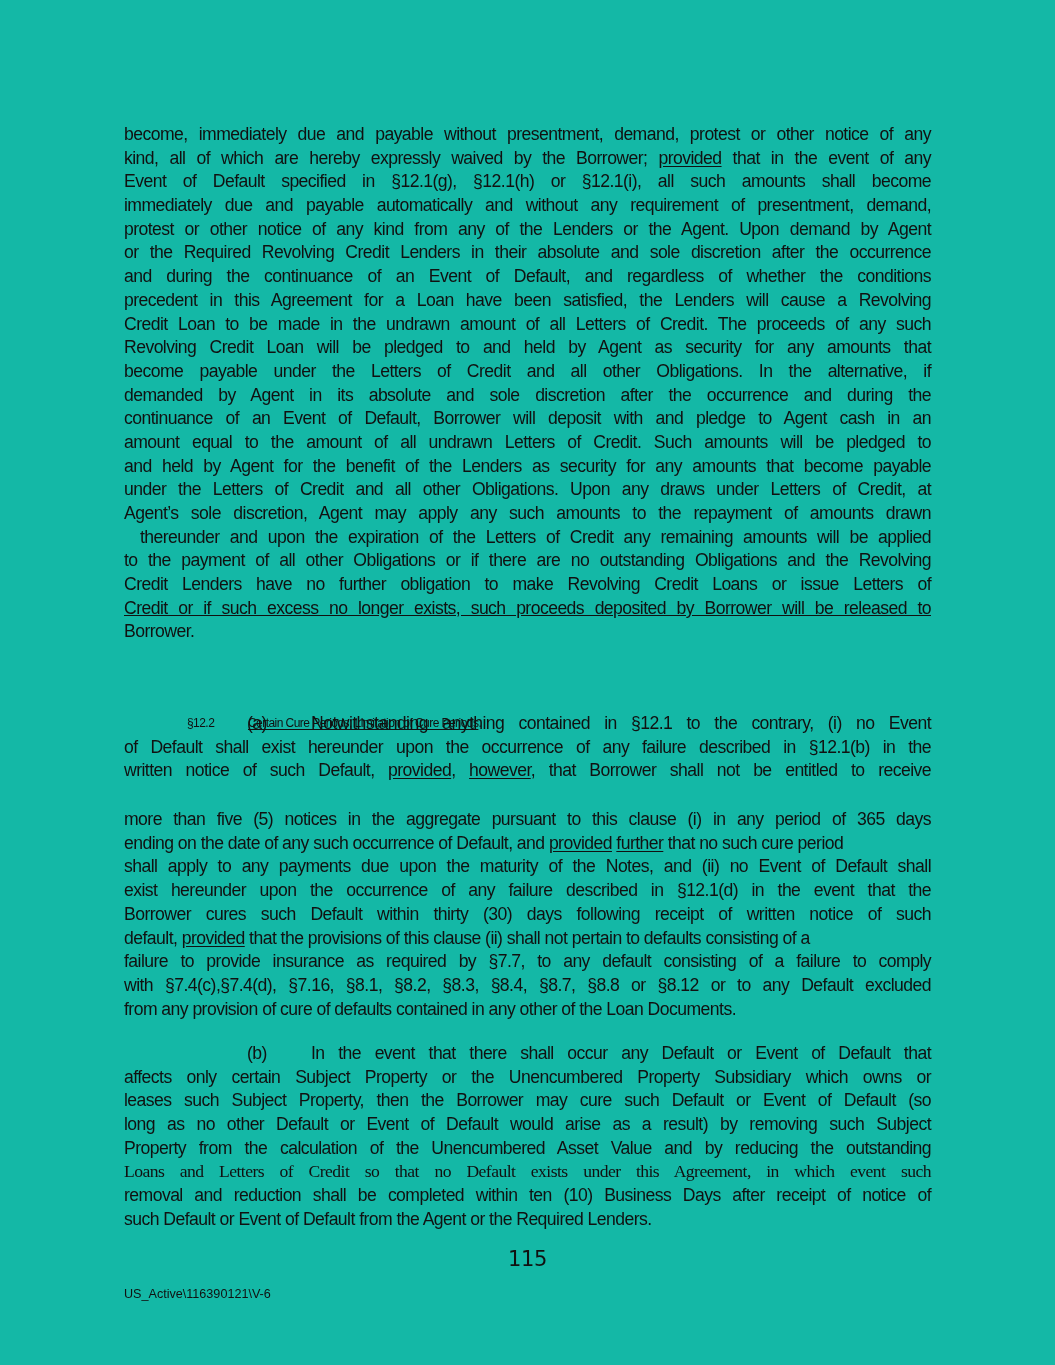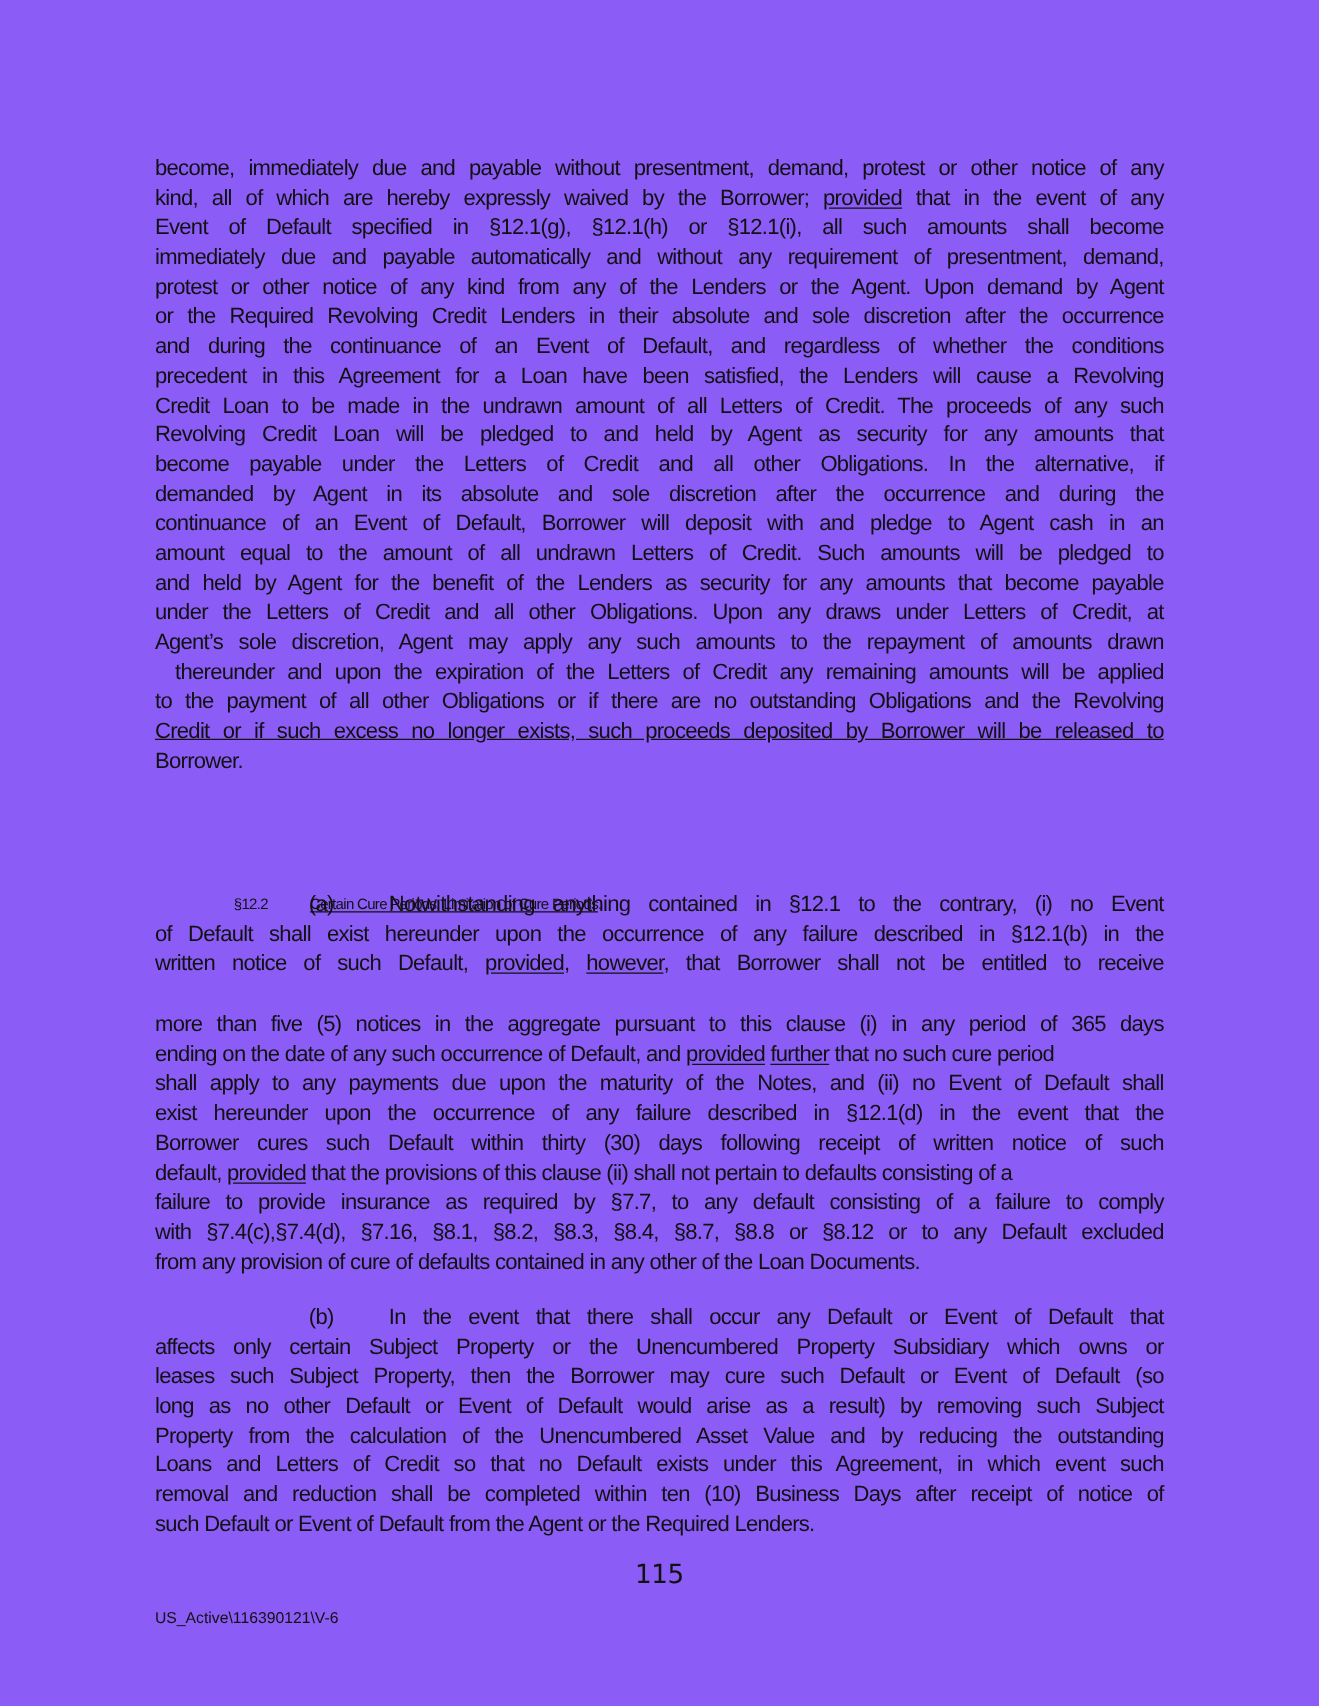--- a/index.html
+++ b/index.html
@@ -1,18 +1,18 @@
 <!DOCTYPE html>
 <html><head>
 <meta charset="utf-8">
 <style>
   html, body { margin: 0; padding: 0; background: #ffffff; }
   body { width: 1055px; height: 1365px; position: relative; overflow: hidden; }
   .page {
-    position: absolute; left: 0; top: 0; width: 1055px; height: 1365px; background: #8b5cf6;
+    position: absolute; left: 0; top: 0; width: 1055px; height: 1365px; background: #14b8a6;
     color: #111111;
     font-family: "Liberation Sans", sans-serif;
   }
   .para {
     position: absolute; left: 124px; width: 807px;
   }
   .line {
     display: block;
     height: 23.7px;
     line-height: 23.7px;
@@ -63,20 +63,21 @@
       <span class="line" style="display: block;"><span style="white-space: nowrap; word-spacing: 0px;">Revolving Credit Loan will be pledged to and held by Agent as security for any amounts that</span></span>
       <span class="line" style="display: block;"><span style="white-space: nowrap; word-spacing: 0px;">become payable under the Letters of Credit and all other Obligations.  In the alternative, if</span></span>
       <span class="line" style="display: block;"><span style="white-space: nowrap; word-spacing: 0px;">demanded by Agent in its absolute and sole discretion after the occurrence and during the</span></span>
       <span class="line" style="display: block;"><span style="white-space: nowrap; word-spacing: 0px;">continuance of an Event of Default, Borrower will deposit with and pledge to Agent cash in an</span></span>
       <span class="line" style="display: block;"><span style="white-space: nowrap; word-spacing: 0px;">amount equal to the amount of all undrawn Letters of Credit.  Such amounts will be pledged to</span></span>
       <span class="line" style="display: block;"><span style="white-space: nowrap; word-spacing: 0px;">and held by Agent for the benefit of the Lenders as security for any amounts that become payable</span></span>
       <span class="line" style="display: block;"><span style="white-space: nowrap; word-spacing: 0px;">under the Letters of Credit and all other Obligations.  Upon any draws under Letters of Credit, at</span></span>
       <span class="line" style="display: block;"><span style="white-space: nowrap; word-spacing: 0px;">Agent’s sole discretion, Agent may apply any such amounts to the repayment of amounts drawn</span></span>
       <span class="line" style="display: block; margin-left: 16px;"><span style="white-space: nowrap; word-spacing: 0px;">thereunder and upon the expiration of the Letters of Credit any remaining amounts will be applied</span></span>
       <span class="line" style="display: block;"><span style="white-space: nowrap; word-spacing: 0px;">to the payment of all other Obligations or if there are no outstanding Obligations and the Revolving</span></span>
+      <span class="line" style="display: block;"><span style="white-space: nowrap; word-spacing: 0px;">Credit Lenders have no further obligation to make Revolving Credit Loans or issue Letters of</span></span>
       <span class="line" style="display: block;"><span style="white-space: nowrap; word-spacing: 0px; text-decoration: underline;">Credit or if such excess no longer exists, such proceeds deposited by Borrower will be released to</span></span>
       <span class="line last" style="display: block;"><span style="white-space: nowrap;">Borrower.</span></span>
     </div>
 
   <div class="heading">
     <span class="num">§12.2</span><span class="u">Certain Cure Periods; Limitation of Cure Periods</span><span>.</span>
   </div>
 
   <div class="para" id="para-a" style="top:712px;">
       <span class="line" style="display: block;"><span style="white-space: nowrap; word-spacing: 0px;"><span class="indent-a"></span><span class="sub-label">(a)</span>Notwithstanding anything contained in §12.1 to the contrary, (i) no Event</span></span>
@@ -92,20 +93,20 @@
       <span class="line" style="display: block;"><span style="white-space: nowrap; word-spacing: 0px;">with §7.4(c),§7.4(d), §7.16, §8.1, §8.2, §8.3, §8.4, §8.7, §8.8 or §8.12 or to any Default excluded</span></span>
       <span class="line last" style="display: block;"><span style="white-space: nowrap;">from any provision of cure of defaults contained in any other of the Loan Documents.</span></span>
     </div>
 
   <div class="para" id="para-b" style="top:1042px;">
       <span class="line" style="display: block;"><span style="white-space: nowrap; word-spacing: 0px;"><span class="indent-a"></span><span class="sub-label">(b)</span>In the event that there shall occur any Default or Event of Default that</span></span>
       <span class="line" style="display: block;"><span style="white-space: nowrap; word-spacing: 0px;">affects only certain Subject Property or the Unencumbered Property Subsidiary which owns or</span></span>
       <span class="line" style="display: block;"><span style="white-space: nowrap; word-spacing: 0px;">leases such Subject  Property, then the Borrower may cure such Default or Event of Default (so</span></span>
       <span class="line" style="display: block;"><span style="white-space: nowrap; word-spacing: 0px;">long as no other Default or Event of Default would arise as a result) by removing such Subject</span></span>
       <span class="line" style="display: block;"><span style="white-space: nowrap; word-spacing: 0px;">Property from the calculation of the Unencumbered Asset Value and by reducing the outstanding</span></span>
-      <span class="line" style="display: block;"><span style="white-space: nowrap; word-spacing: 0px;">Loans and Letters of Credit so that no Default exists under this Agreement, in which event such</span></span>
+      <span class="line" style="display: block; font-family: Liberation Serif, serif;"><span style="white-space: nowrap; word-spacing: 0px;">Loans and Letters of Credit so that no Default exists under this Agreement, in which event such</span></span>
       <span class="line" style="display: block;"><span style="white-space: nowrap; word-spacing: 0px;">removal and reduction shall be completed within ten (10) Business Days after receipt of notice of</span></span>
       <span class="line last" style="display: block;"><span style="white-space: nowrap;">such Default or Event of Default from the Agent or the Required Lenders.</span></span>
     </div>
 
   <div class="page-number">115</div>
   <div class="doc-id">US_Active\116390121\V-6</div>
 </div>
 
 </body></html>

